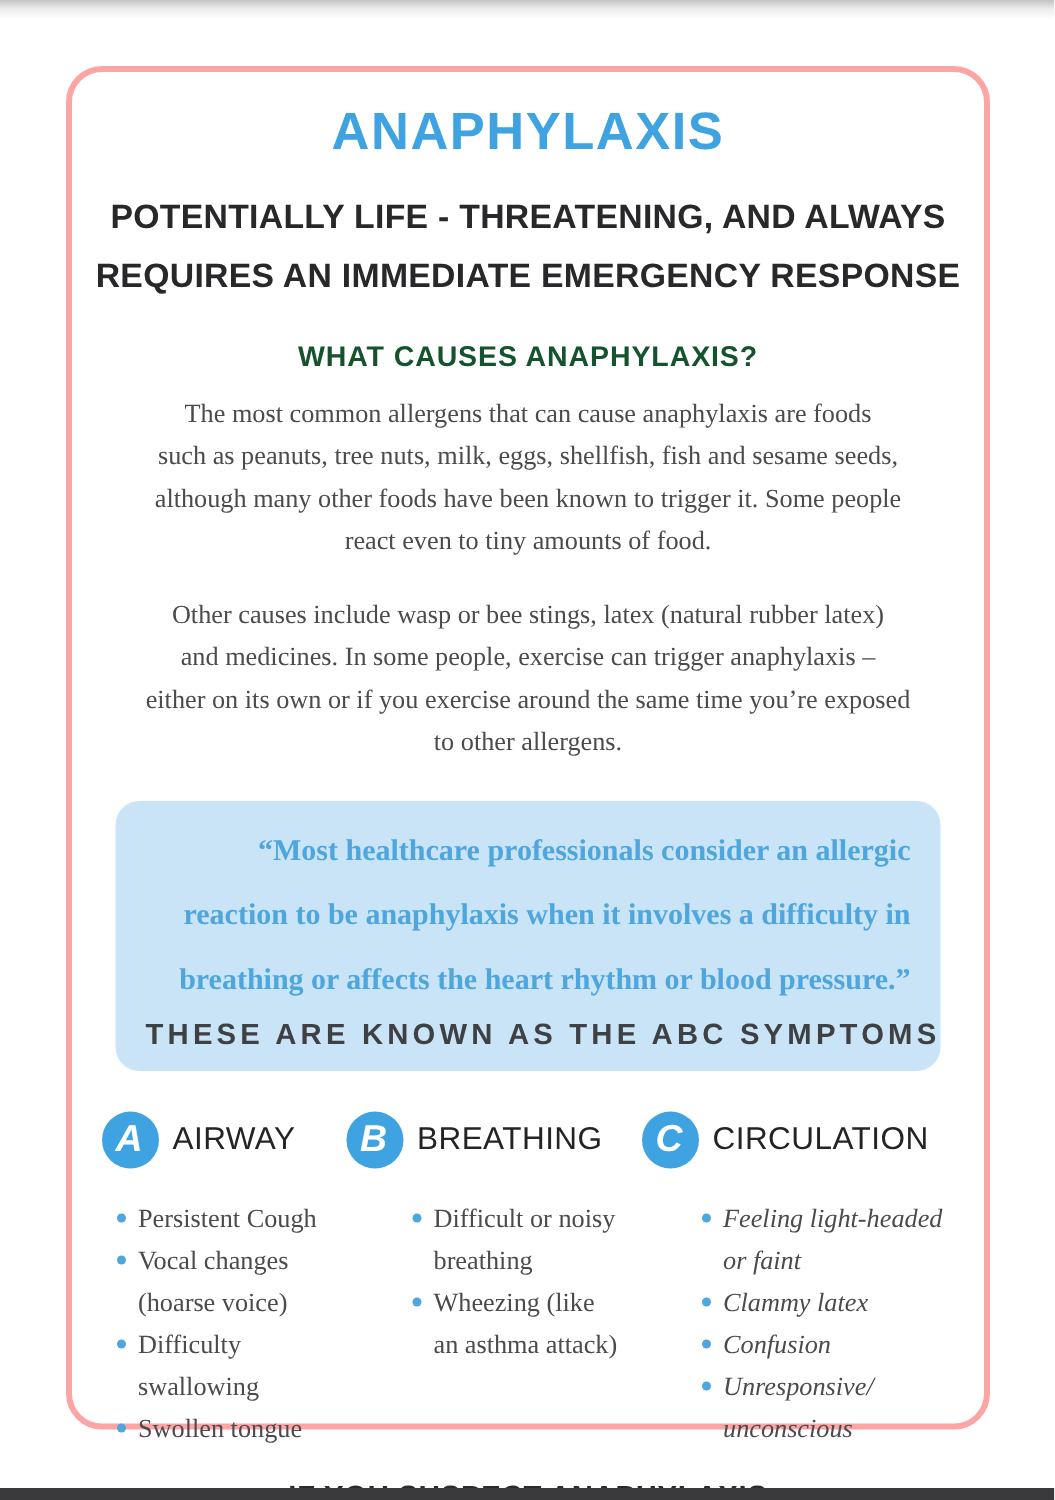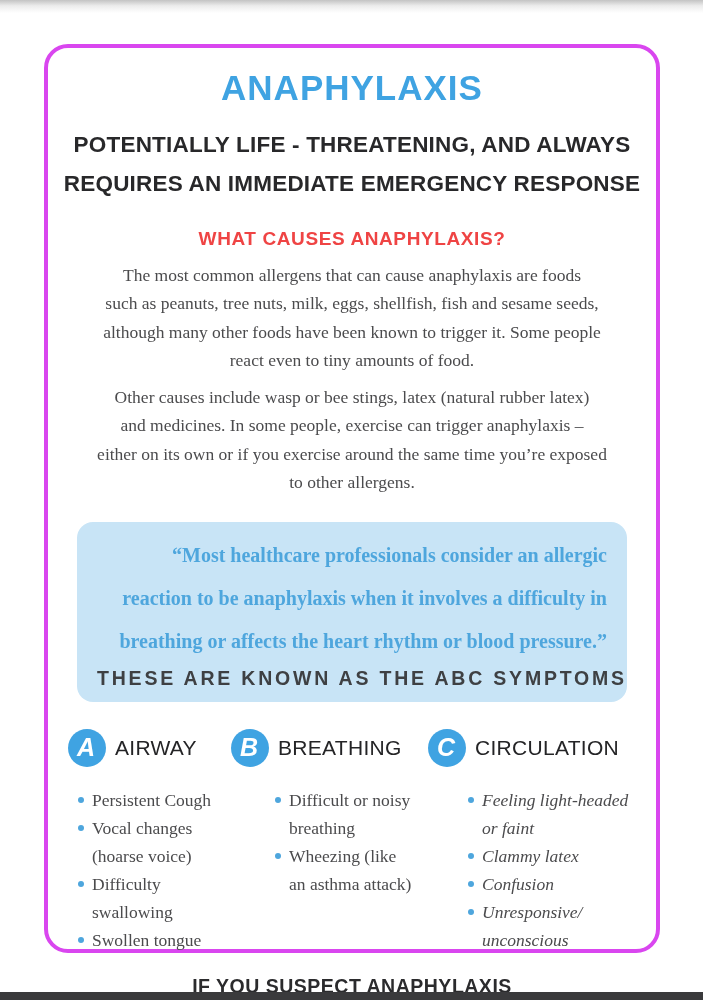--- a/index.html
+++ b/index.html
@@ -9,40 +9,40 @@
   }
   .top-edge{
     position:absolute;top:0;left:0;width:703px;height:13px;
     background:linear-gradient(to bottom,#c3c3c3 0%,#ececec 45%,#ffffff 100%);
   }
   .bottom-edge{
     position:absolute;bottom:0;left:0;width:703px;height:8px;background:#3a3a3c;
   }
   .poster{
     position:absolute;left:44px;top:44px;width:616px;height:909px;
-    box-sizing:border-box;border:4px solid #d946ef;border-radius:24px;
+    box-sizing:border-box;border:4px solid #fca5a5;border-radius:24px;
     background:#ffffff;text-align:center;padding-top:22px;
   }
   .title{
     margin:0;font-size:35px;line-height:1.05;font-weight:bold;
     color:#3FA3E2;letter-spacing:1px;
   }
   .subtitle{
     margin:18px auto 0;font-size:22.5px;font-weight:bold;color:#28282a;
     line-height:39px;letter-spacing:0.2px;white-space:pre-line;
   }
   .causes-heading{
-    margin:25px 0 0;font-size:19px;font-weight:bold;color:#ef4444;
+    margin:25px 0 0;font-size:19px;font-weight:bold;color:#14532d;
     letter-spacing:0.6px;
   }
   .para{
     margin:11px auto 0;width:600px;font-family:"Liberation Serif",serif;
     font-size:17.5px;line-height:28.5px;color:#4b4b4d;white-space:pre-line;
   }
-  .para + .para{margin-top:8px;}
+  .para + .para{margin-top:20px;}
   .quote-box{
     margin:25px auto 0;width:550px;box-sizing:border-box;background:#C8E4F6;
     border-radius:16px;padding:12px 20px 12px;text-align:right;
   }
   .quote-text{
     margin:0;font-family:"Liberation Serif",serif;font-weight:bold;
     font-size:20px;line-height:43px;color:#4EA6DD;white-space:pre-line;
   }
   .abc-heading{
     margin:4px 0 0;font-size:19.5px;font-weight:bold;color:#3e4043;

